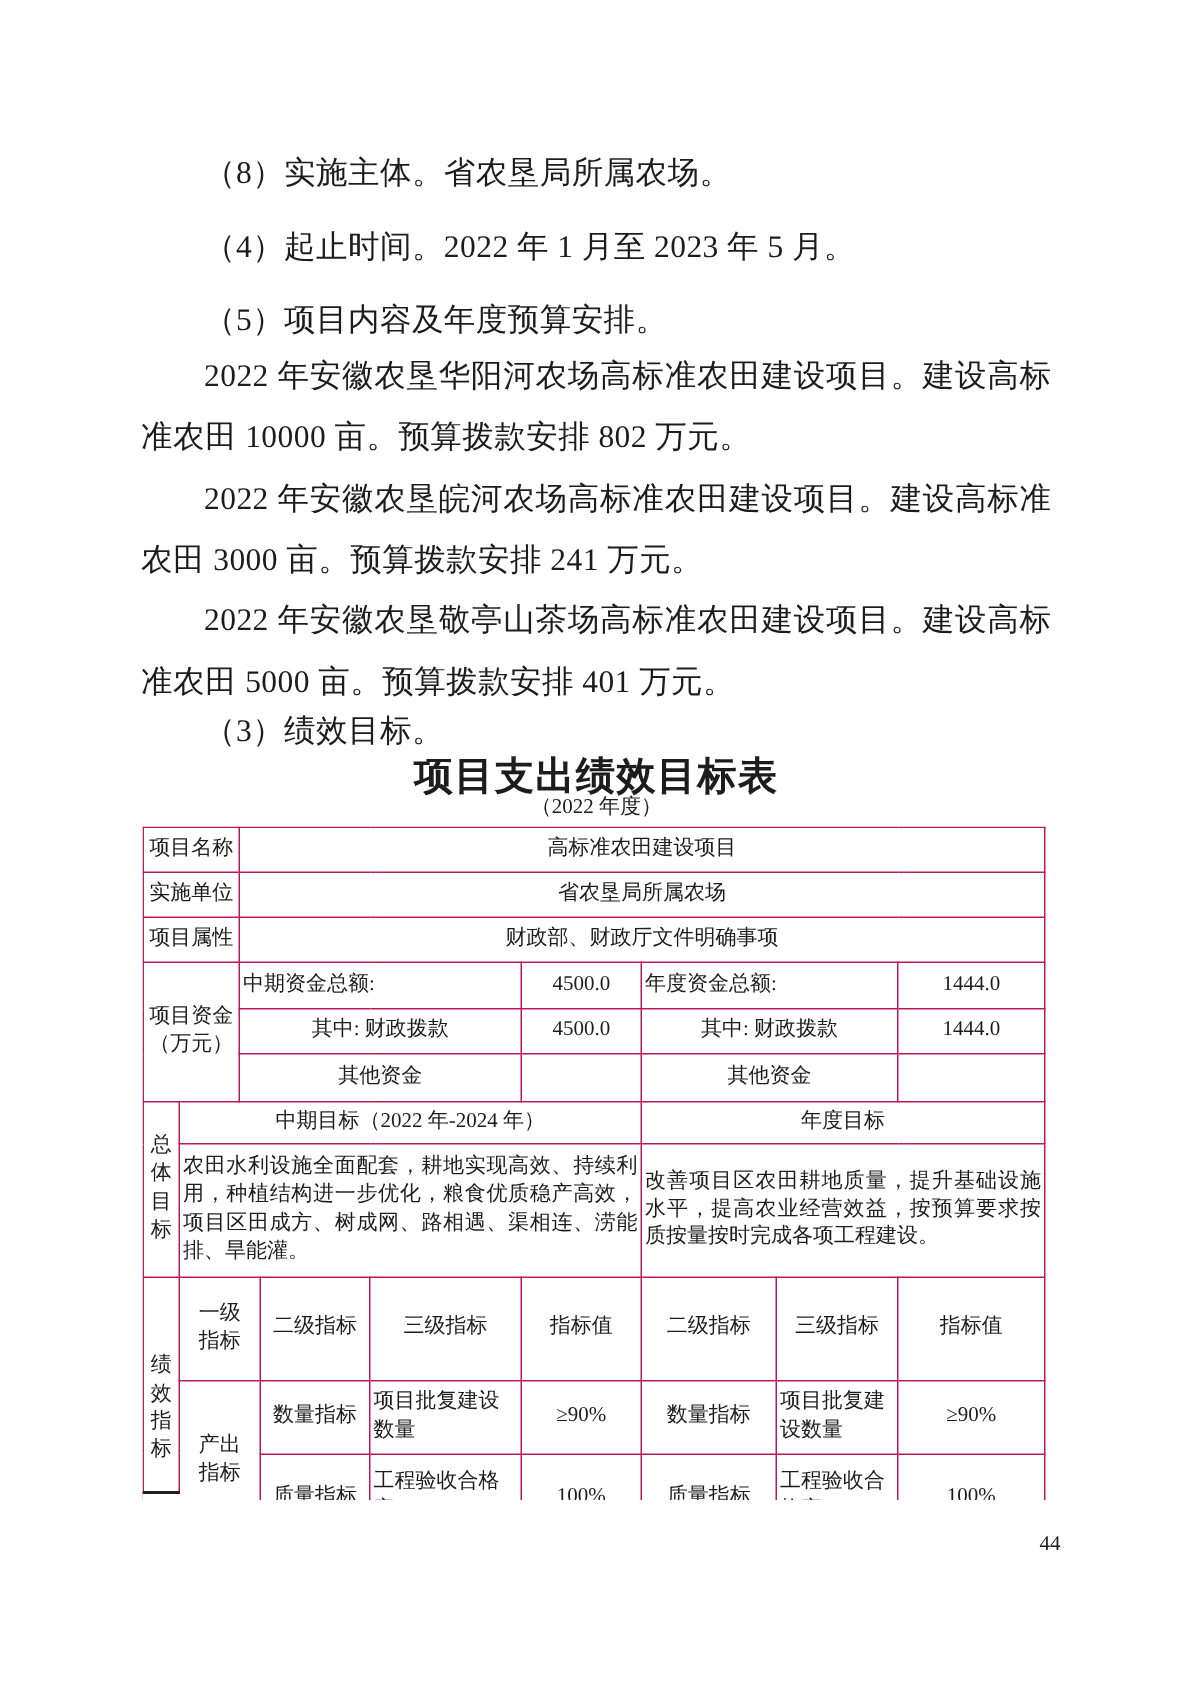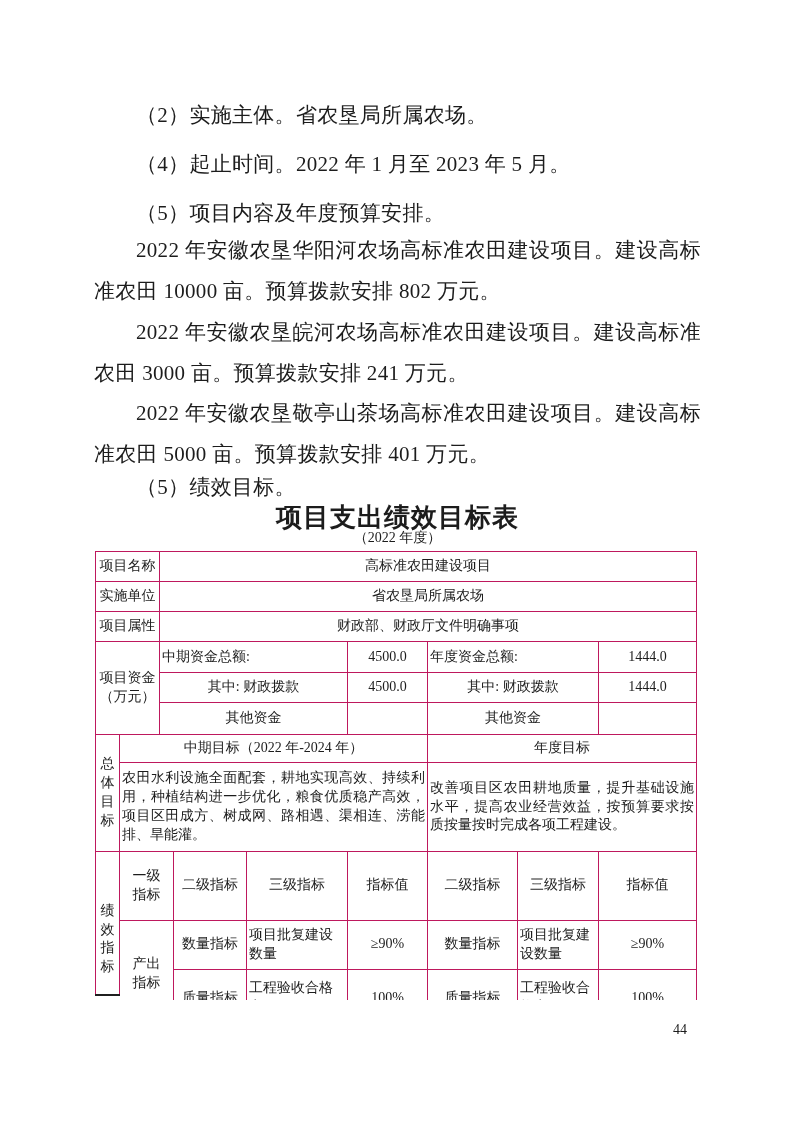--- a/index.html
+++ b/index.html
@@ -74,36 +74,36 @@
   }
   .perf-white-patch {
     position: absolute;
     left: 0; top: 445px;
     width: 25px; height: 6px;
     background: #ffffff;
   }
   .page-number {
     position: absolute;
     top: 1022px;
-    left: 660px;
+    left: 680px;
     width: 40px;
     text-align: center;
     font-size: 14px;
   }
 </style>
 </head>
 <body>
 
-<div class="para" style="top:95px">（2）实施主体。省农垦局所属农场。</div>
+<div class="para" style="top:95px">（8）实施主体。省农垦局所属农场。</div>
 <div class="para" style="top:144px">（4）起止时间。2022 年 1 月至 2023 年 5 月。</div>
 <div class="para" style="top:193px">（5）项目内容及年度预算安排。</div>
 <div class="para" style="top:230px">2022 年安徽农垦华阳河农场高标准农田建设项目。建设高标准农田 10000 亩。预算拨款安排 802 万元。</div>
 <div class="para" style="top:312px">2022 年安徽农垦皖河农场高标准农田建设项目。建设高标准农田 3000 亩。预算拨款安排 241 万元。</div>
 <div class="para" style="top:393px">2022 年安徽农垦敬亭山茶场高标准农田建设项目。建设高标准农田 5000 亩。预算拨款安排 401 万元。</div>
-<div class="para" style="top:467px">（5）绩效目标。</div>
+<div class="para" style="top:467px">（3）绩效目标。</div>
 
 <div class="doc-title">项目支出绩效目标表</div>
 <div class="doc-subtitle">（2022 年度）</div>
 
 <div class="table-wrap">
   <table class="perf-table">
     <colgroup>
       <col style="width:24px">
         <col style="width:40px">
         <col style="width:14px">

